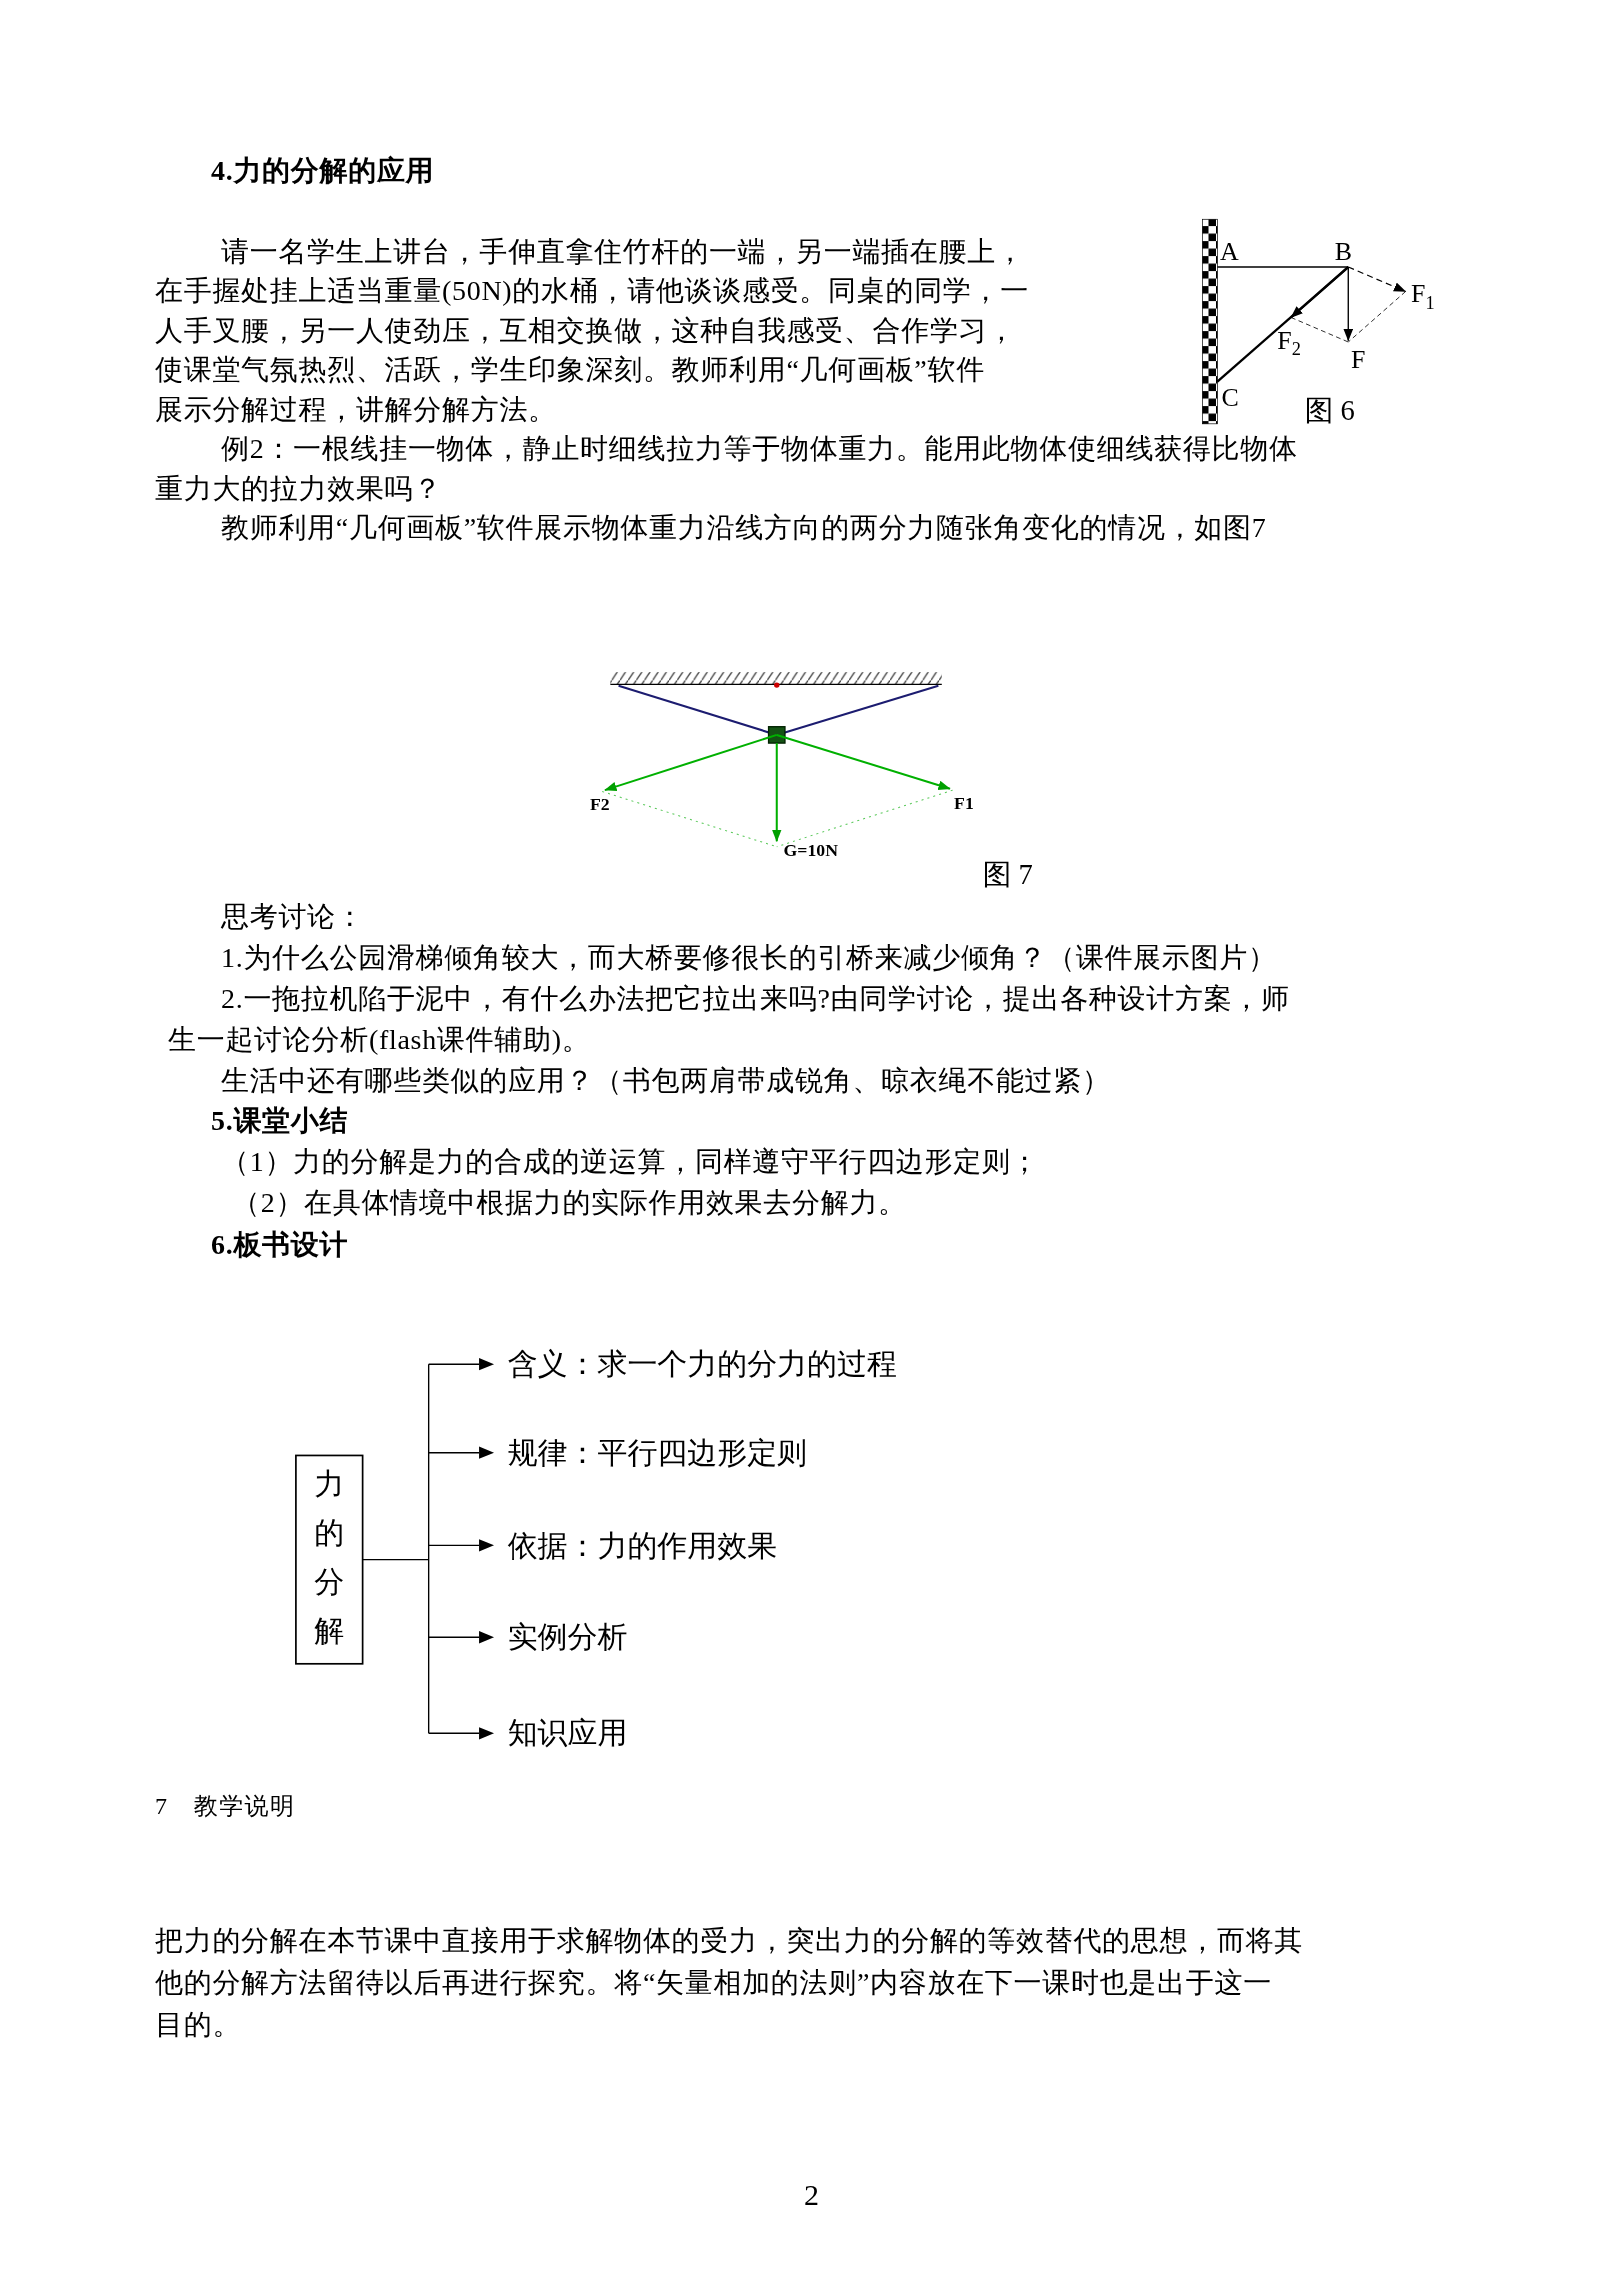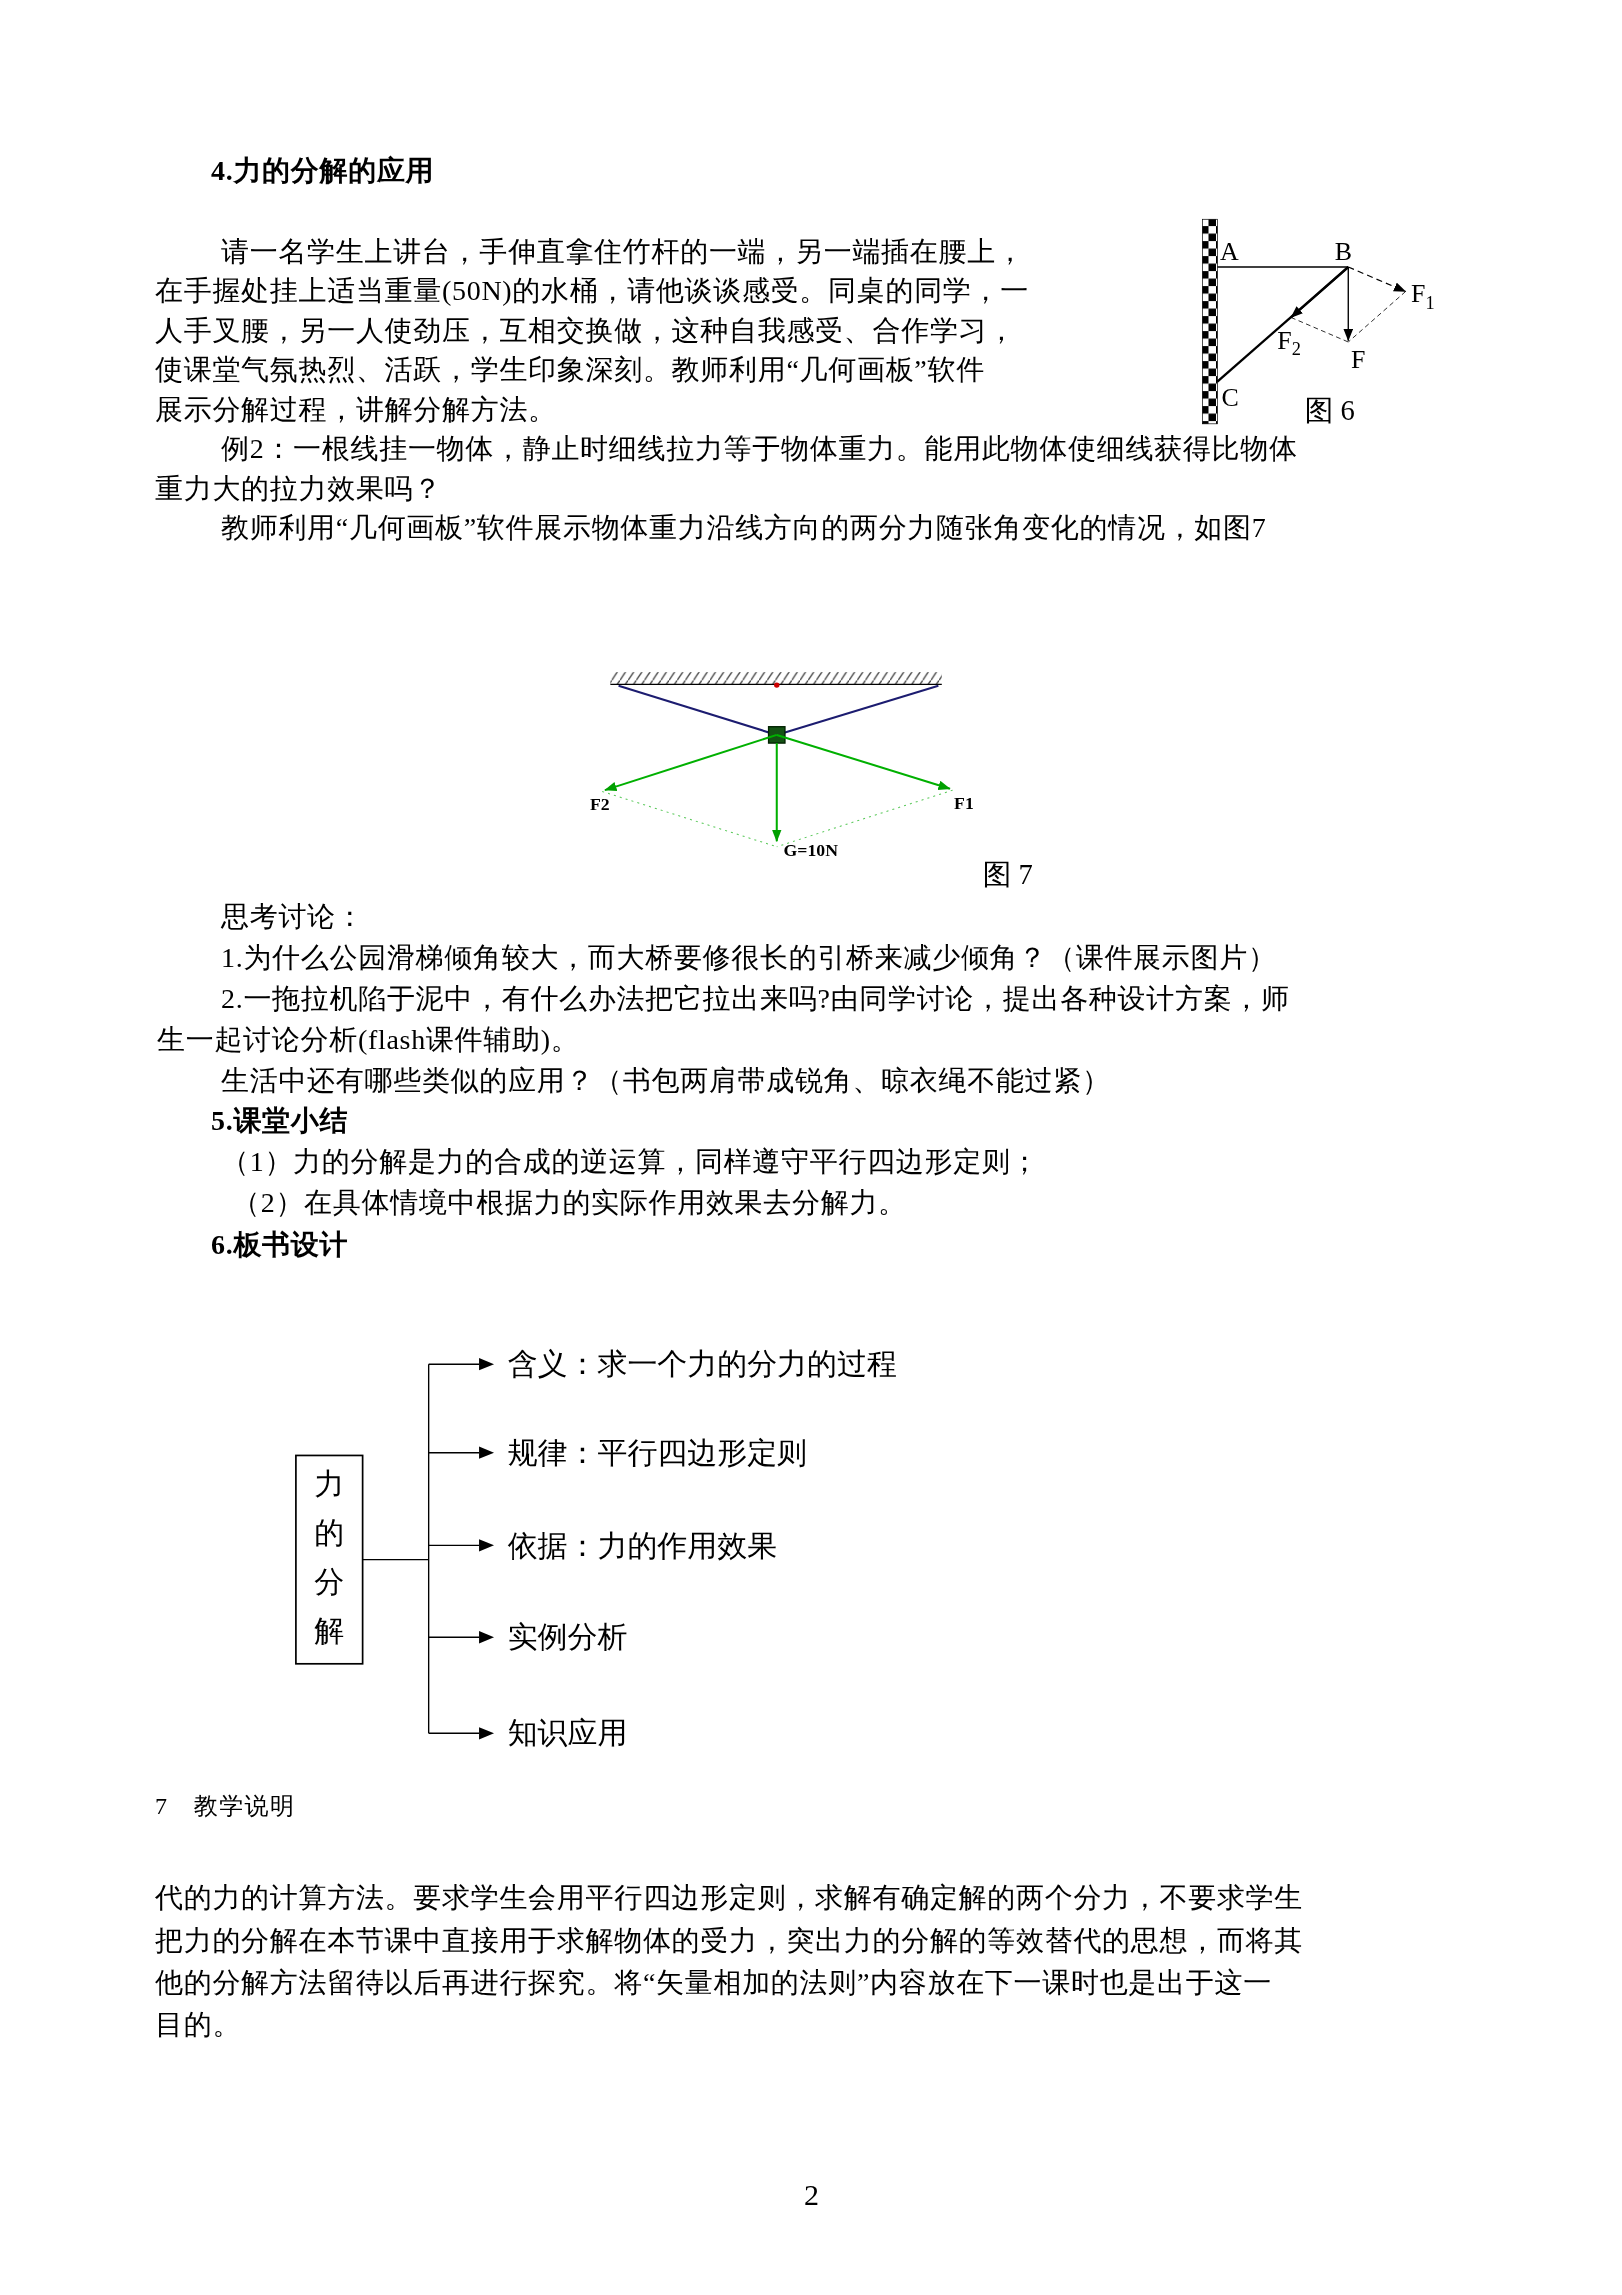--- a/index.html
+++ b/index.html
@@ -42,28 +42,27 @@
   <div class="line" style="left:155px;top:271px">在手握处挂上适当重量(50N)的水桶，请他谈谈感受。同桌的同学，一</div>
   <div class="line" style="left:155px;top:311px">人手叉腰，另一人使劲压，互相交换做，这种自我感受、合作学习，</div>
   <div class="line" style="left:155px;top:390px">展示分解过程，讲解分解方法。</div>
   <div class="line" style="left:155px;top:350px">使课堂气氛热烈、活跃，学生印象深刻。教师利用“几何画板”软件</div>
   <div class="line" style="left:221px;top:429px">例2：一根线挂一物体，静止时细线拉力等于物体重力。能用此物体使细线获得比物体</div>
   <div class="line" style="left:155px;top:469px">重力大的拉力效果吗？</div>
   <div class="line" style="left:221px;top:508px">教师利用“几何画板”软件展示物体重力沿线方向的两分力随张角变化的情况，如图7</div>
   <div class="line" style="left:221px;top:897px">思考讨论：</div>
   <div class="line" style="left:221px;top:938px">1.为什么公园滑梯倾角较大，而大桥要修很长的引桥来减少倾角？（课件展示图片）</div>
   <div class="line" style="left:221px;top:979px">2.一拖拉机陷于泥中，有什么办法把它拉出来吗?由同学讨论，提出各种设计方案，师</div>
-  <div class="line" style="left:157px;top:1020px">生一起讨论分析(flash课件辅助)。</div>
+  <div class="line" style="left:168px;top:1020px">生一起讨论分析(flash课件辅助)。</div>
   <div class="line" style="left:221px;top:1061px">生活中还有哪些类似的应用？（书包两肩带成锐角、晾衣绳不能过紧）</div>
   <div class="line bold" style="left:211px;top:1101px">5.课堂小结</div>
   <div class="line" style="left:221px;top:1142px">（1）力的分解是力的合成的逆运算，同样遵守平行四边形定则；</div>
   <div class="line" style="left:232px;top:1183px">（2）在具体情境中根据力的实际作用效果去分解力。</div>
   <div class="line bold" style="left:211px;top:1225px">6.板书设计</div>
   <div class="line h7" style="left:155px;top:1786px">7　教学说明</div>
-  <div class="line" style="left:155px;top:1878px">代的力的计算方法。要求学生会用平行四边形定则，求解有确定解的两个分力，不要求学生</div>
   <div class="line" style="left:155px;top:1921px">把力的分解在本节课中直接用于求解物体的受力，突出力的分解的等效替代的思想，而将其</div>
   <div class="line" style="left:155px;top:1963px">他的分解方法留待以后再进行探究。将“矢量相加的法则”内容放在下一课时也是出于这一</div>
   <div class="line" style="left:155px;top:2005px">目的。</div>
 
   <svg class="fig" style="left:1186px;top:211px" width="300" height="232" viewBox="0 0 440 340">
     <defs>
       <pattern id="wallpat" width="22" height="22" patternUnits="userSpaceOnUse">
         <rect width="22" height="22" fill="#ffffff"></rect>
         <rect width="11" height="11" fill="#000000"></rect>
         <rect x="11" y="11" width="11" height="11" fill="#000000"></rect>

